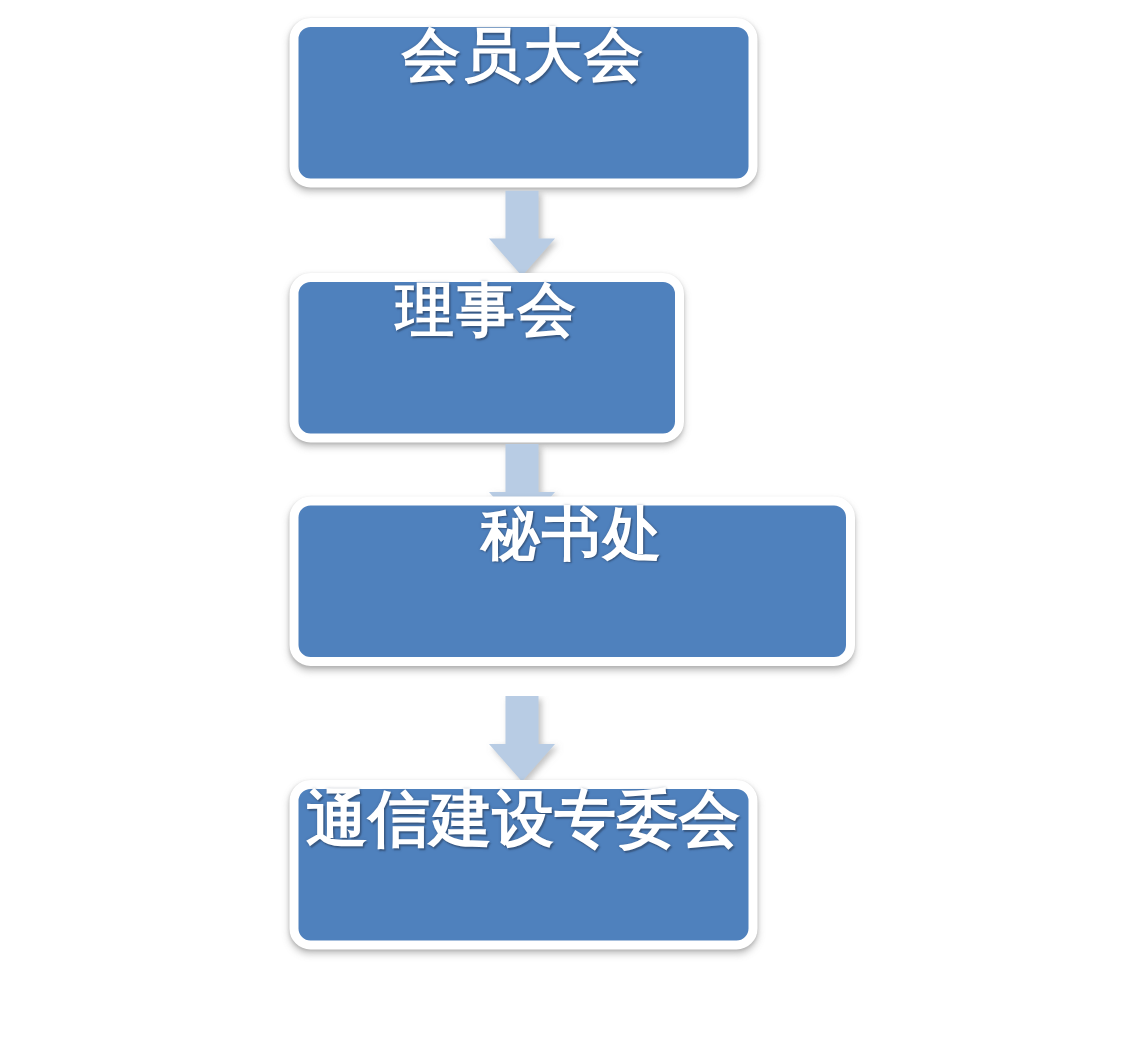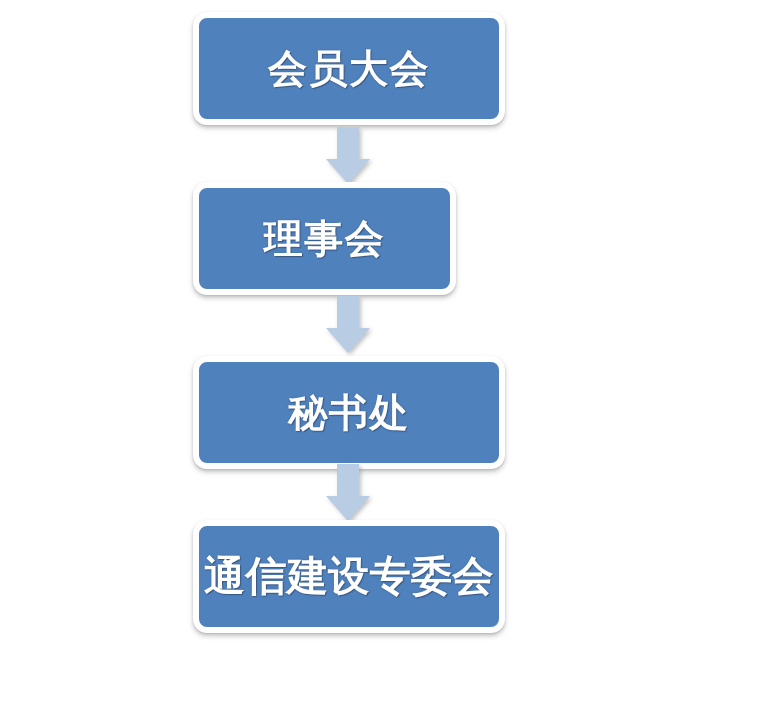--- a/index.html
+++ b/index.html
@@ -23,21 +23,20 @@
   }
 
   
   .node {
     position: absolute;
     box-sizing: border-box;
     background: #4F81BD;
     border: 6px solid #ffffff;
     border-radius: 14px;
     display: flex;
-    align-items: center;
     justify-content: center;
     box-shadow: 0 3px 5px rgba(120,120,120,0.42),
                 0 1px 2px rgba(140,140,140,0.30);
   }
 
   .node-label {
     color: #ffffff;
     font-weight: bold;
     line-height: 1;
     letter-spacing: 0.04em;
@@ -45,21 +44,21 @@
     text-shadow: 1px 1px 1px rgba(40,60,90,0.55),
                  0 0 2px rgba(40,60,90,0.30);
   }
 
   .node-size-normal .node-label { font-size: 39px; }
   .node-size-wide   .node-label { font-size: 41px; letter-spacing: 0.01em; }
 
   
   #node-1 { left: 193px; top: 12px;  width: 312px; height: 113px; }
   #node-2 { left: 193px; top: 182px; width: 263px; height: 113px; }
-  #node-3 { left: 193px; top: 356px; width: 312px; height: 113px; }
+  #node-3 { left: 193px; top: 331px; width: 377px; height: 113px; }
   #node-4 { left: 193px; top: 520px; width: 312px; height: 113px; }
 
   
   .connector {
     position: absolute;
     width: 56px;
     height: 60px;
     left: 320px;
   }
   #connector-1 { top: 127px; }

